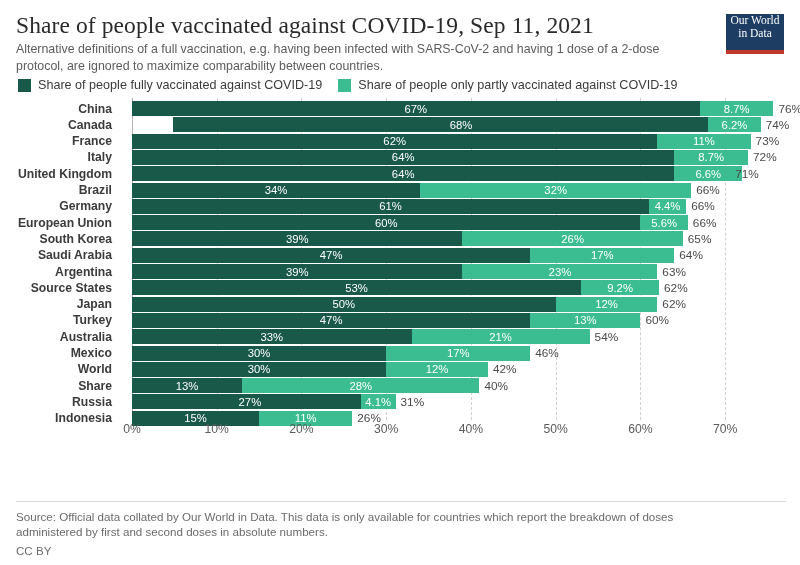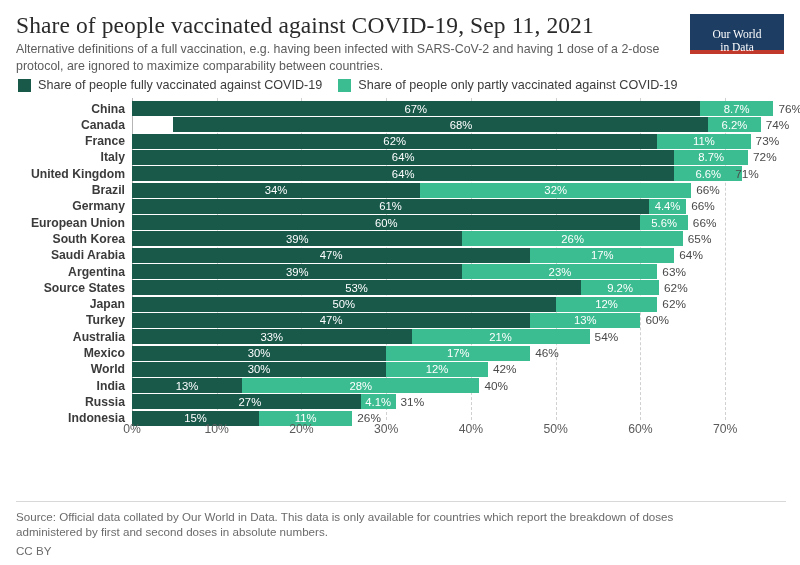--- a/index.html
+++ b/index.html
@@ -37,29 +37,29 @@
     font-size: 12.4px;
     color: #5c5c5c;
     line-height: 16.5px;
     margin: 2px 0 0 2px;
     max-width: 690px;
   }
   .owid-logo {
     position: absolute;
     right: 2px;
     top: 2px;
-    width: 94px;
+    width: 58px;
     height: 40px;
     background: #1d3d63;
     color: #ffffff;
     font-family: "Liberation Serif", serif;
     font-size: 11.5px;
     line-height: 13px;
     text-align: center;
-    padding-top: 14px;
+    padding-top: 0;
     box-sizing: border-box;
     border-bottom: 4px solid #c0392b;
   }
   
   .legend {
     display: flex;
     align-items: center;
     gap: 16px;
     margin: 4px 0 6px 4px;
     font-size: 12.6px;
@@ -109,21 +109,21 @@
   }
   .row {
     position: absolute;
     left: 0;
     right: 0;
     height: 15px;
   }
   .row-label {
     position: absolute;
     right: 100%;
-    margin-right: 7px;
+    margin-right: 20px;
     top: 50%;
     transform: translateY(-50%);
     font-size: 12.2px;
     font-weight: bold;
     color: #3b3b3b;
     white-space: nowrap;
   }
   .bar {
     position: absolute;
     top: 0;
@@ -394,21 +394,21 @@
             <div class="row-label">World</div>
             <div class="bar bar-full" style="width: 39.4737%;">
               <span class="seg-label center">30%</span>
             </div>
             <div class="bar bar-partly" style="left: 39.4737%; width: 15.7895%;">
               <span class="seg-label center">12%</span>
             </div>
             <span class="total-label" style="left: calc(55.2632% + 5px);">42%</span>
           </div>
           <div class="row" style="top: 280.1px;">
-            <div class="row-label">India</div>
+            <div class="row-label">Share</div>
             <div class="bar bar-full" style="width: 17.1053%;">
               <span class="seg-label center">13%</span>
             </div>
             <div class="bar bar-partly" style="left: 17.1053%; width: 36.8421%;">
               <span class="seg-label center">28%</span>
             </div>
             <span class="total-label" style="left: calc(53.9474% + 5px);">40%</span>
           </div>
           <div class="row" style="top: 296.4px;">
             <div class="row-label">Russia</div>

